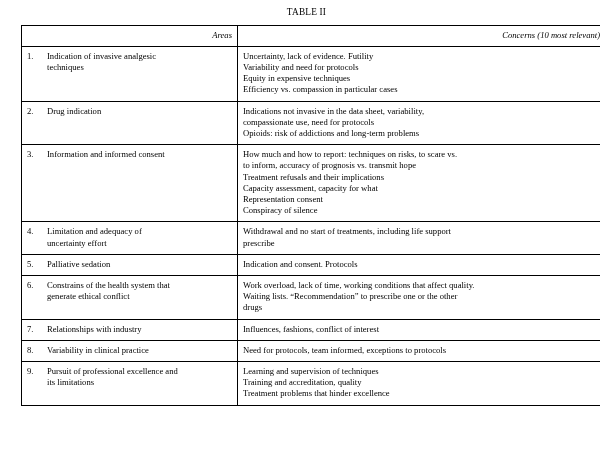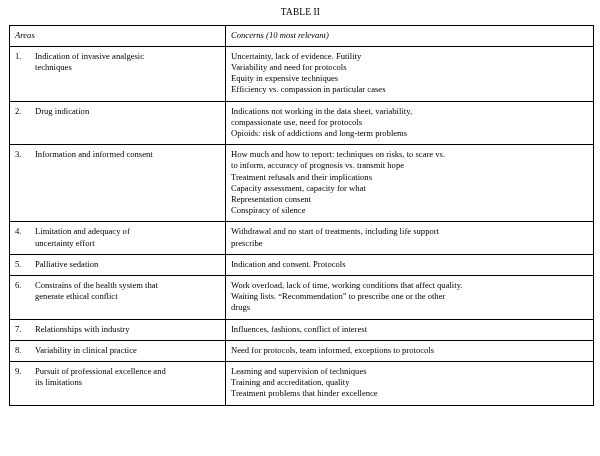--- a/index.html
+++ b/index.html
@@ -12,21 +12,21 @@
     height: 456px;
     font-family: "Liberation Serif", serif;
     color: #000000;
     overflow: hidden;
   }
   .page {
     width: 600px;
     height: 372px;
     position: relative;
     box-sizing: border-box;
-    padding: 6px 8px 0 9px;
+    padding: 6px 8px 0 21px;
   }
   .caption {
     text-align: center;
     font-size: 9.3px;
     line-height: 12.5px;
     letter-spacing: 0.2px;
   }
   .caption .line1 {
     display: block;
   }
@@ -42,21 +42,21 @@
   }
   table.tbl td, table.tbl th {
     border: 1px solid #000;
     vertical-align: top;
     padding: 4px 5px 5px 5px;
     font-size: 8.6px;
     line-height: 11.2px;
     font-weight: normal;
   }
   thead td {
-    text-align: left;
+    text-align: right;
     font-style: italic;
     font-size: 9px;
     padding-top: 3px;
     padding-bottom: 3px;
     vertical-align: middle;
   }
   col.c1 { width: 216px; }
   col.c2 { width: 368px; }
   .area-cell {
     white-space: normal;
@@ -129,21 +129,21 @@
       <tr>
         <td class="area-cell">
           <div class="area-wrap">
             <span class="area-num">2.</span>
             <span class="area-txt">
               <div>Drug indication</div>
             </span>
           </div>
         </td>
         <td class="concern-cell">
-          <div>Indications not working in the data sheet, variability,</div>
+          <div>Indications not invasive in the data sheet, variability,</div>
           <div>compassionate use, need for protocols</div>
           <div>Opioids: risk of addictions and long-term problems</div>
         </td>
       </tr>
 
       <tr>
         <td class="area-cell vmid">
           <div class="area-wrap">
             <span class="area-num">3.</span>
             <span class="area-txt">

